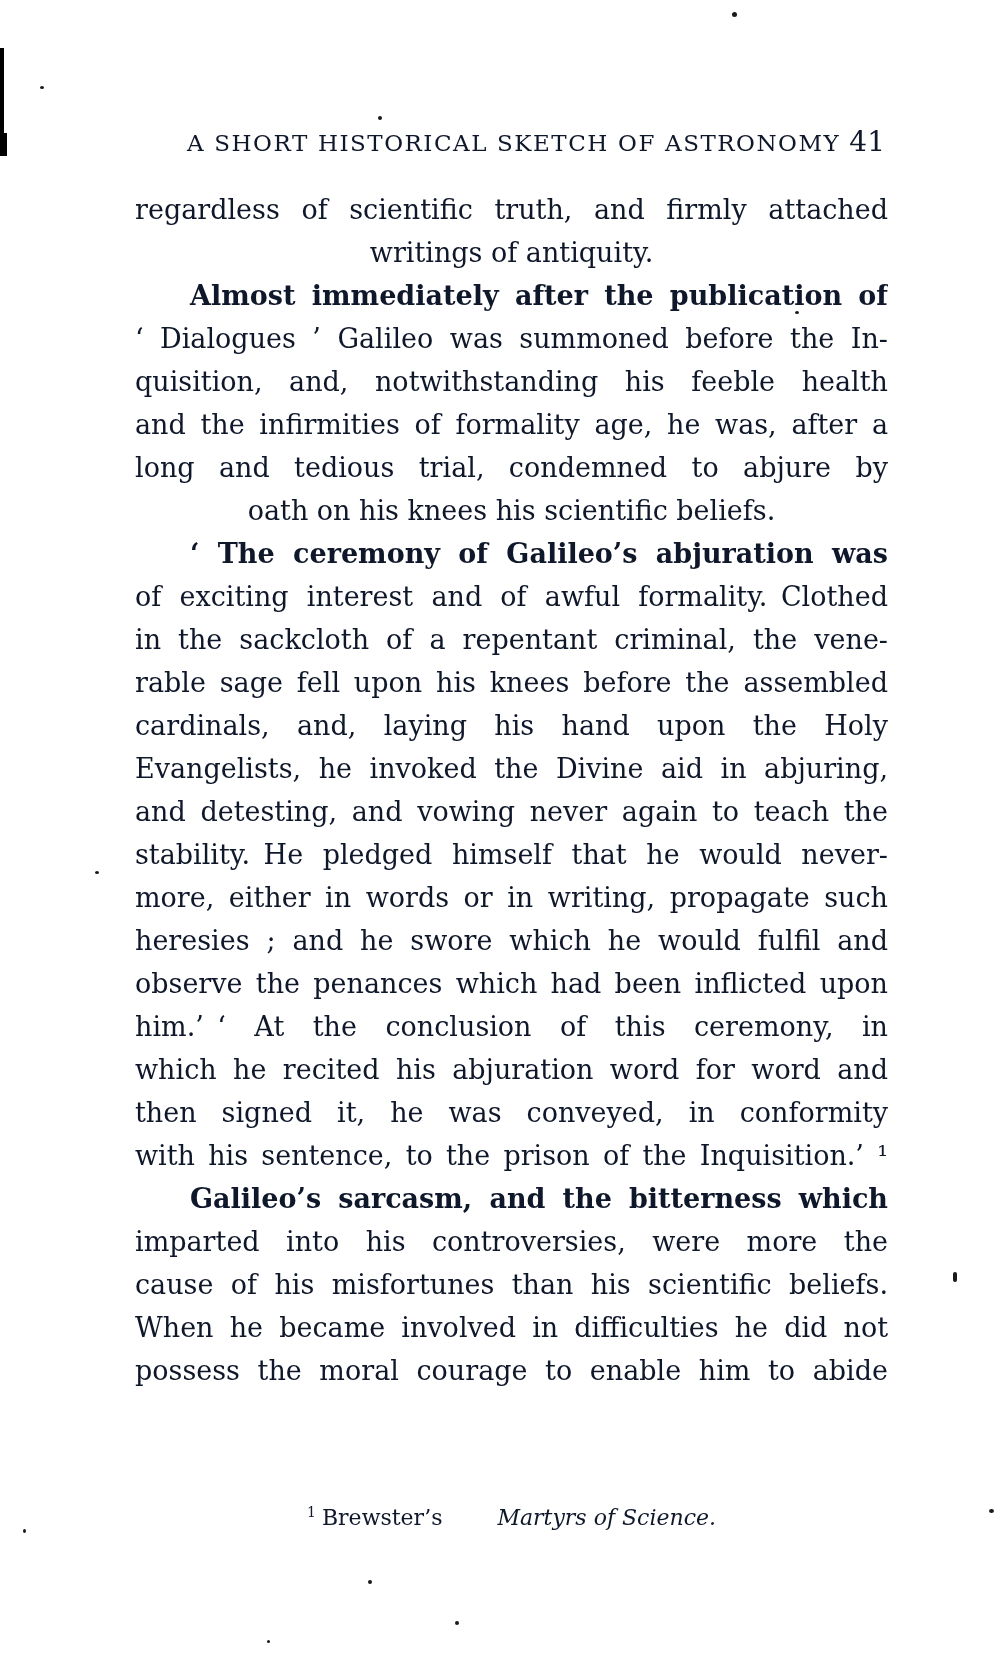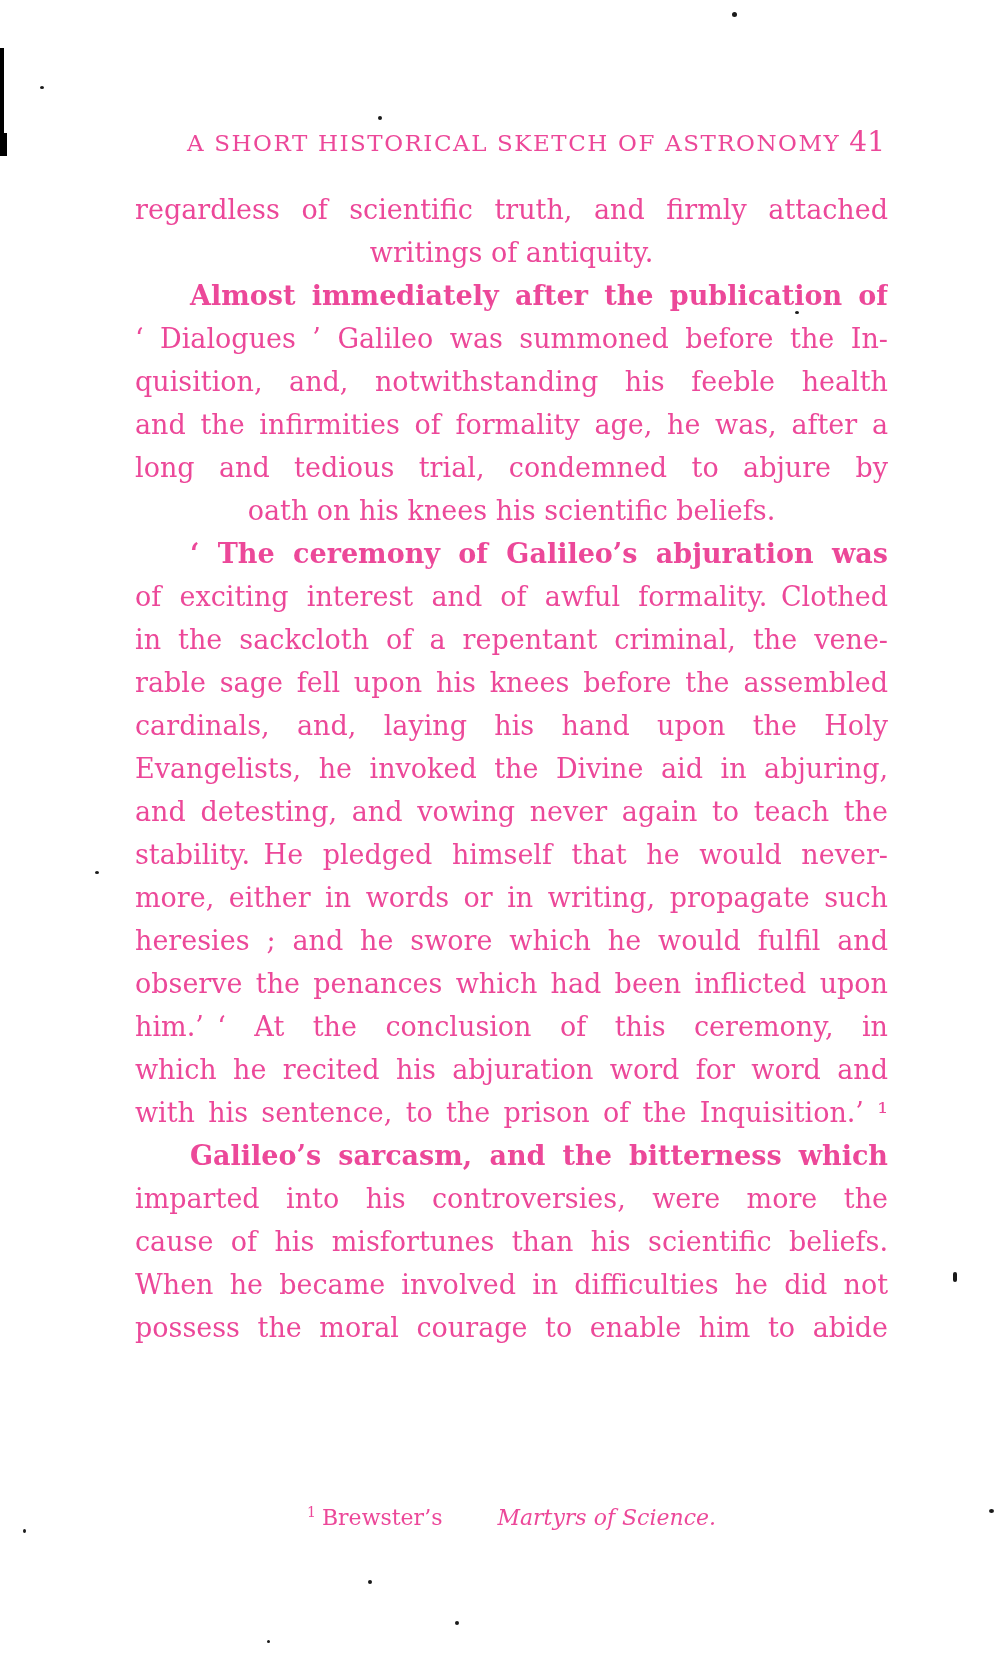--- a/index.html
+++ b/index.html
@@ -30,21 +30,21 @@
   .footnote .fn-work { font-style:italic;margin-left:48px; }
   
   .edge-bar { position:absolute; left:0; top:48px; width:4px; height:108px; background:#000; }
   .edge-blob { position:absolute; left:0; top:133px; width:7px; height:23px; background:#000; }
   .sp { position:absolute; background:#1a1a1a; border-radius:50%; }
   .tick { position:absolute; width:4px; height:10px; background:#1a1a1a; border-radius:2px; }
 </style>
 </head>
 <body>
 
-<div class="page" style="background: rgb(255, 255, 255); color: #ec4899;">
+<div class="page" style="background: rgb(255, 255, 255); color: #0f172a;">
 
   <div class="edge-bar"></div>
   <div class="edge-blob"></div>
   <div class="sp" style="left:732px;top:12px;width:5px;height:5px;"></div>
   <div class="sp" style="left:378px;top:116px;width:4px;height:4px;"></div>
   <div class="sp" style="left:40px;top:86px;width:4px;height:3px;"></div>
   <div class="sp" style="left:795px;top:311px;width:4px;height:3px;"></div>
   <div class="sp" style="left:95px;top:871px;width:4px;height:3px;"></div>
   <div class="tick" style="left:953px;top:1272px;"></div>
   <div class="sp" style="left:23px;top:1529px;width:3px;height:4px;"></div>
@@ -70,20 +70,21 @@
       <div class="line jf">rable sage fell upon his knees before the assembled</div>
       <div class="line jf">cardinals, and, laying his hand upon the Holy</div>
       <div class="line jf">Evangelists, he invoked the Divine aid in abjuring,</div>
       <div class="line jf">and detesting, and vowing never again to teach the</div>
       <div class="line jf">stability. He pledged himself that he would never-</div>
       <div class="line jf">more, either in words or in writing, propagate such</div>
       <div class="line jf">heresies ; and he swore which he would fulfil and</div>
       <div class="line jf">observe the penances which had been inflicted upon</div>
       <div class="line jf">him.’ ‘ At the conclusion of this ceremony, in</div>
       <div class="line jf">which he recited his abjuration word for word and</div>
+      <div class="line jf">then signed it, he was conveyed, in conformity</div>
       <div class="line jf">with his sentence, to the prison of the Inquisition.’ ¹</div>
       <div class="line jf ind">Galileo’s sarcasm, and the bitterness which he</div>
       <div class="line jf">imparted into his controversies, were more the</div>
       <div class="line jf">cause of his misfortunes than his scientific beliefs.</div>
       <div class="line jf">When he became involved in difficulties he did not</div>
       <div class="line jf">possess the moral courage to enable him to abide</div>
     </div>
 
   <div class="footnote"><span class="fn-marker">1</span><span>Brewster’s </span><span class="fn-work">Martyrs of Science.</span></div>
 

